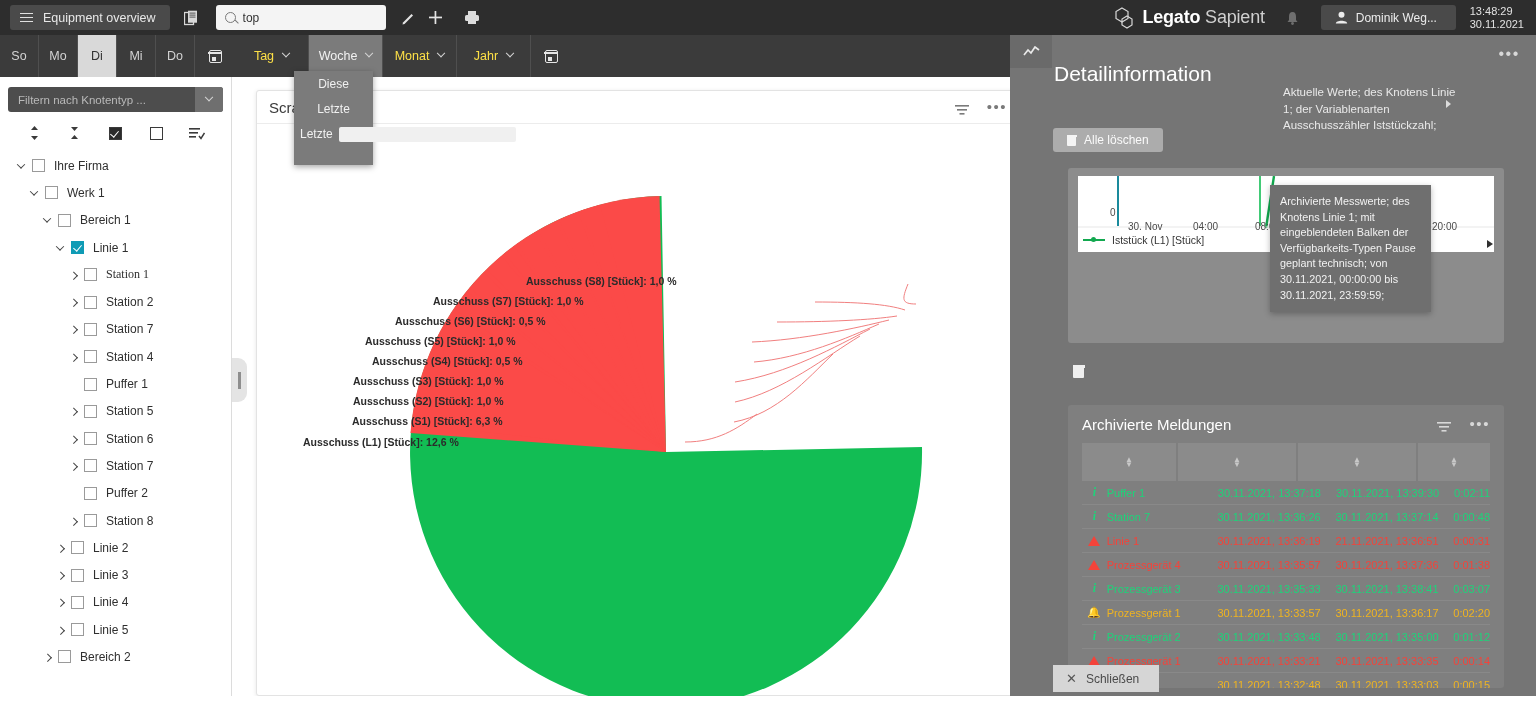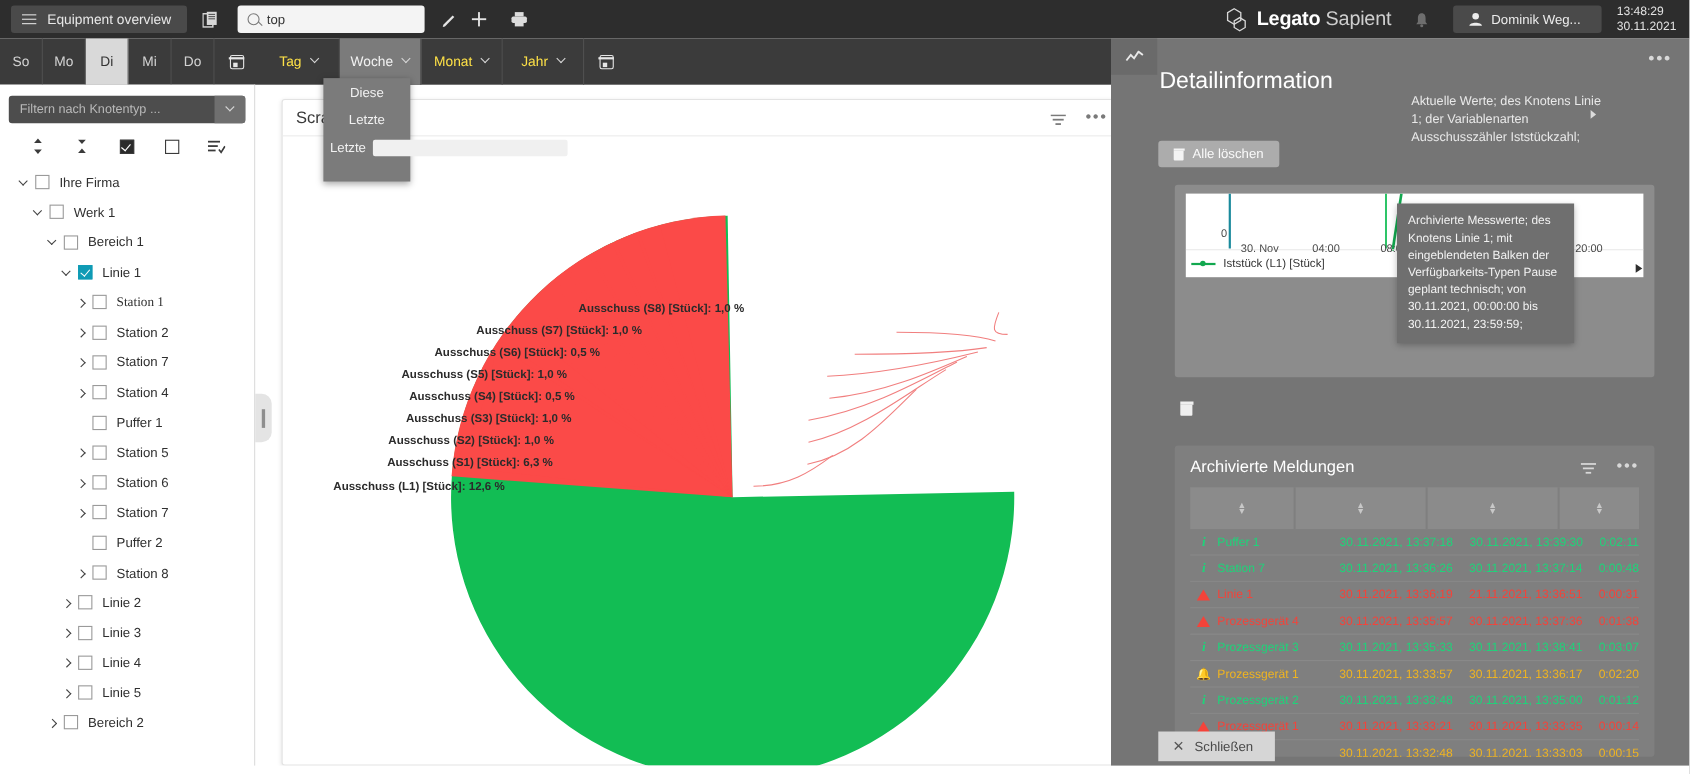--- a/index.html
+++ b/index.html
@@ -562,21 +562,21 @@
         </g>
         <path d="M 840 613 L 880 613" stroke="#79c79c" stroke-width="1" fill="none"></path>
         <path d="M 790 565 C 820 585, 840 605, 858 613" stroke="#79c79c" stroke-width="1" fill="none"></path>
       </svg>
 
       <div class="pielabel" style="left:269px; top:151px;">Ausschuss (S8) [Stück]: 1,0 %</div>
       <div class="pielabel" style="left:176px; top:171px;">Ausschuss (S7) [Stück]: 1,0 %</div>
       <div class="pielabel" style="left:138px; top:191px;">Ausschuss (S6) [Stück]: 0,5 %</div>
       <div class="pielabel" style="left:108px; top:211px;">Ausschuss (S5) [Stück]: 1,0 %</div>
       <div class="pielabel" style="left:115px; top:231px;">Ausschuss (S4) [Stück]: 0,5 %</div>
-      <div class="pielabel" style="left:96px;  top:251px;margin-left:16px;">Ausschuss (S3) [Stück]: 1,0 %</div>
+      <div class="pielabel" style="left:96px;  top:251px;">Ausschuss (S3) [Stück]: 1,0 %</div>
       <div class="pielabel" style="left:96px;  top:271px;">Ausschuss (S2) [Stück]: 1,0 %</div>
       <div class="pielabel" style="left:95px;  top:291px;">Ausschuss (S1) [Stück]: 6,3 %</div>
       <div class="pielabel" style="left:46px;  top:312px;">Ausschuss (L1) [Stück]: 12,6 %</div>
 
     </div>
   </div>
 
   <div class="collapse-handle">
       <i></i>
     </div>

